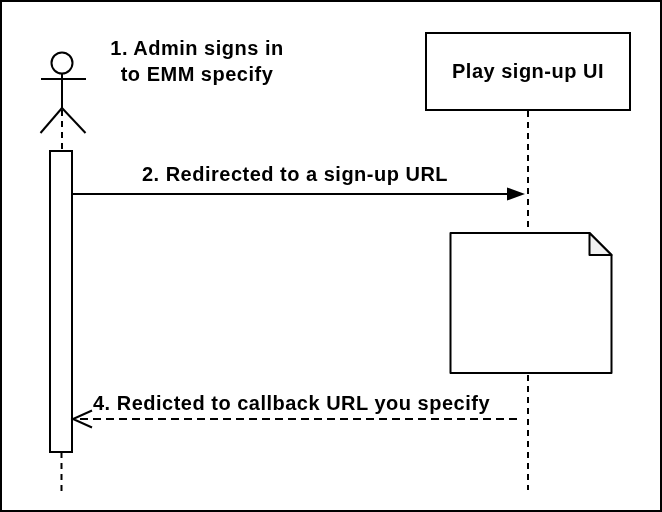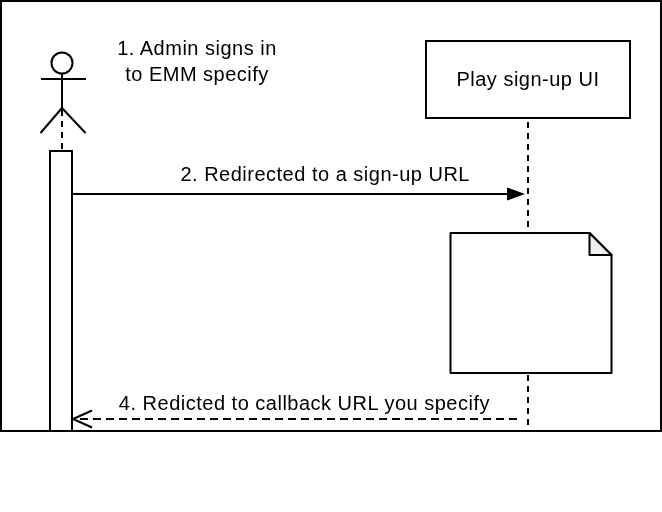--- a/index.html
+++ b/index.html
@@ -9,25 +9,26 @@
   }
   html, body {
     margin: 0;
     padding: 0;
     background: var(--background);
     font-family: "Liberation Sans", "DejaVu Sans", sans-serif;
   }
   .canvas {
     position: relative;
     width: 662px;
-    height: 432px;
+    height: 512px;
     box-sizing: border-box;
     border: 2px solid var(--stroke);
     background: var(--background);
     overflow: hidden;
+    font-weight: bold;
   }
   .layer {
     position: absolute;
     left: 0;
     top: 0;
   }
   
   .stroke  { stroke: var(--stroke); stroke-width: 2; }
   .no-fill { fill: none; }
   .fill-bg { fill: var(--background); }
@@ -37,39 +38,38 @@
   .label {
     position: absolute;
     color: var(--stroke);
     font-size: 20px;
     letter-spacing: 0.5px;
     line-height: 26px;
     text-align: center;
     white-space: nowrap;
   }
   .actor-label { left: 95px;  top: 33px;  width: 200px; }
-  .msg2-label  { left: 118px; top: 159px; width: 350px; text-align: right; }
+  .msg2-label  { left: 118px; top: 159px; width: 350px; }
   .msg4-label  { left: 88px;  top: 388px; width: 400px; text-align: right; }
   .note-text   { left: 448px; top: 243px; width: 162px; line-height: 28px; }
   .participant-box {
     position: absolute;
     left: 423px;
     top: 30px;
     width: 206px;
     height: 79px;
     box-sizing: border-box;
     border: 2px solid var(--stroke);
     background: var(--background);
     display: flex;
     align-items: center;
     justify-content: center;
     font-size: 20px;
     letter-spacing: 0.5px;
     color: var(--stroke);
-    margin-top: 8px;
   }
 </style>
 </head>
 <body>
 
 <div class="canvas">
 
   <svg class="layer" width="662" height="512" viewBox="0 0 662 512">
 
     <g>

